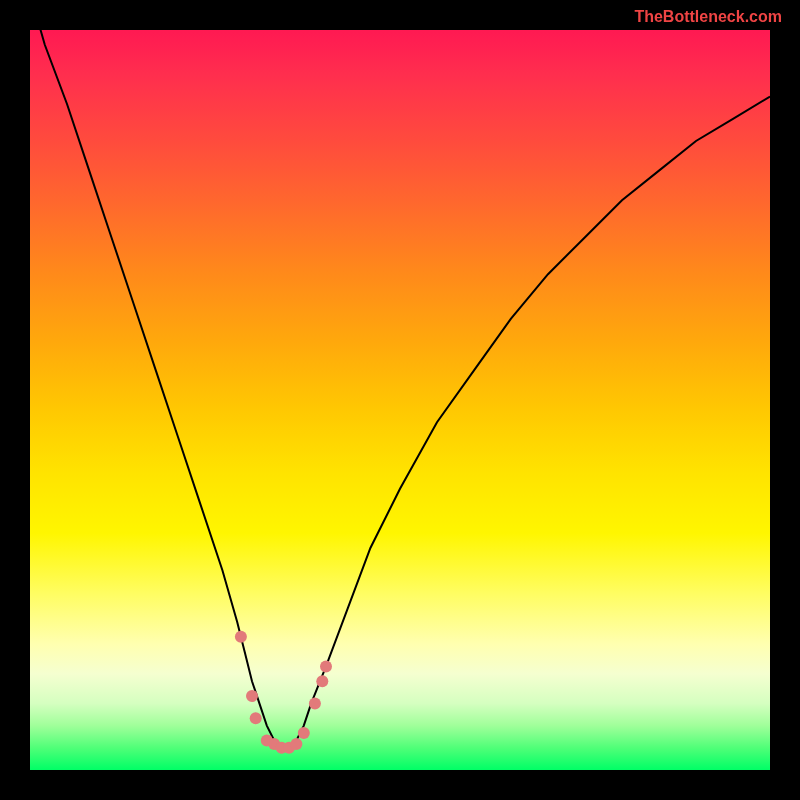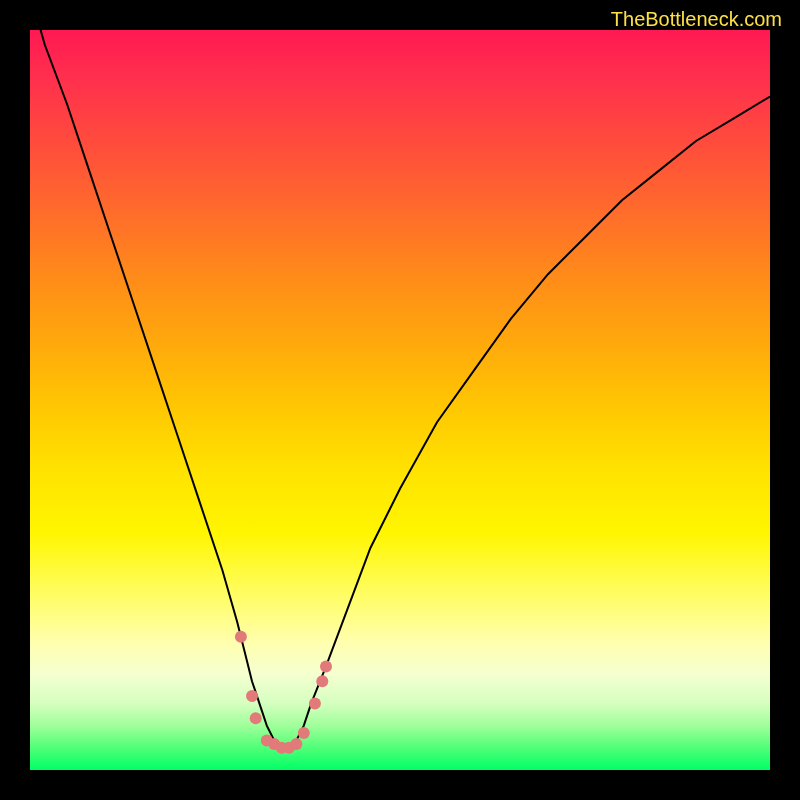--- a/index.html
+++ b/index.html
@@ -11,23 +11,23 @@
       width: 800px;
       height: 800px;
       background: #000;
       position: relative;
       font-family: Arial, sans-serif;
     }
     .watermark {
       position: absolute;
       top: 8px;
       right: 18px;
-      color: #fde047;
-      font-size: 20px;
-      font-weight: normal;
+      color: #ef4444;
+      font-size: 16px;
+      font-weight: bold;
       z-index: 10;
     }
     .plot-area {
       position: absolute;
       top: 30px;
       left: 30px;
       width: 740px;
       height: 740px;
       overflow: hidden;
     }

